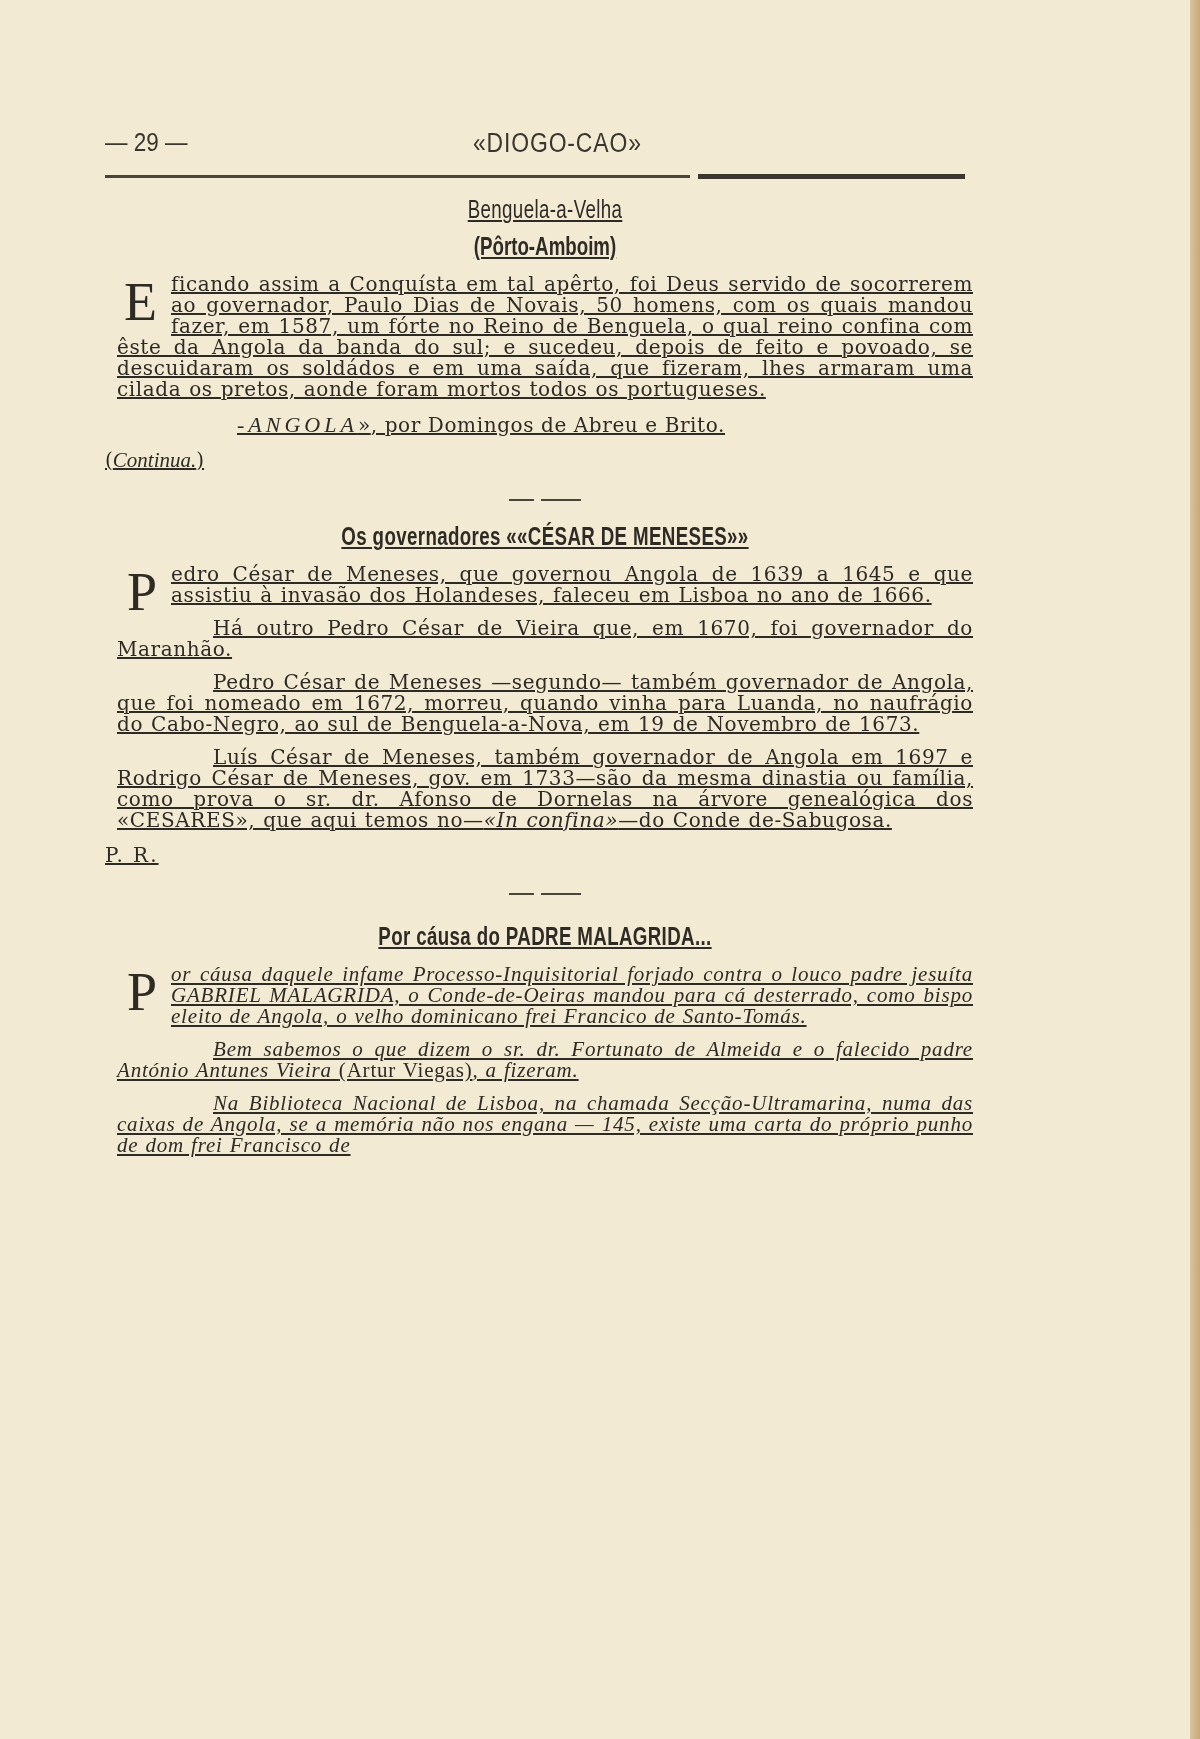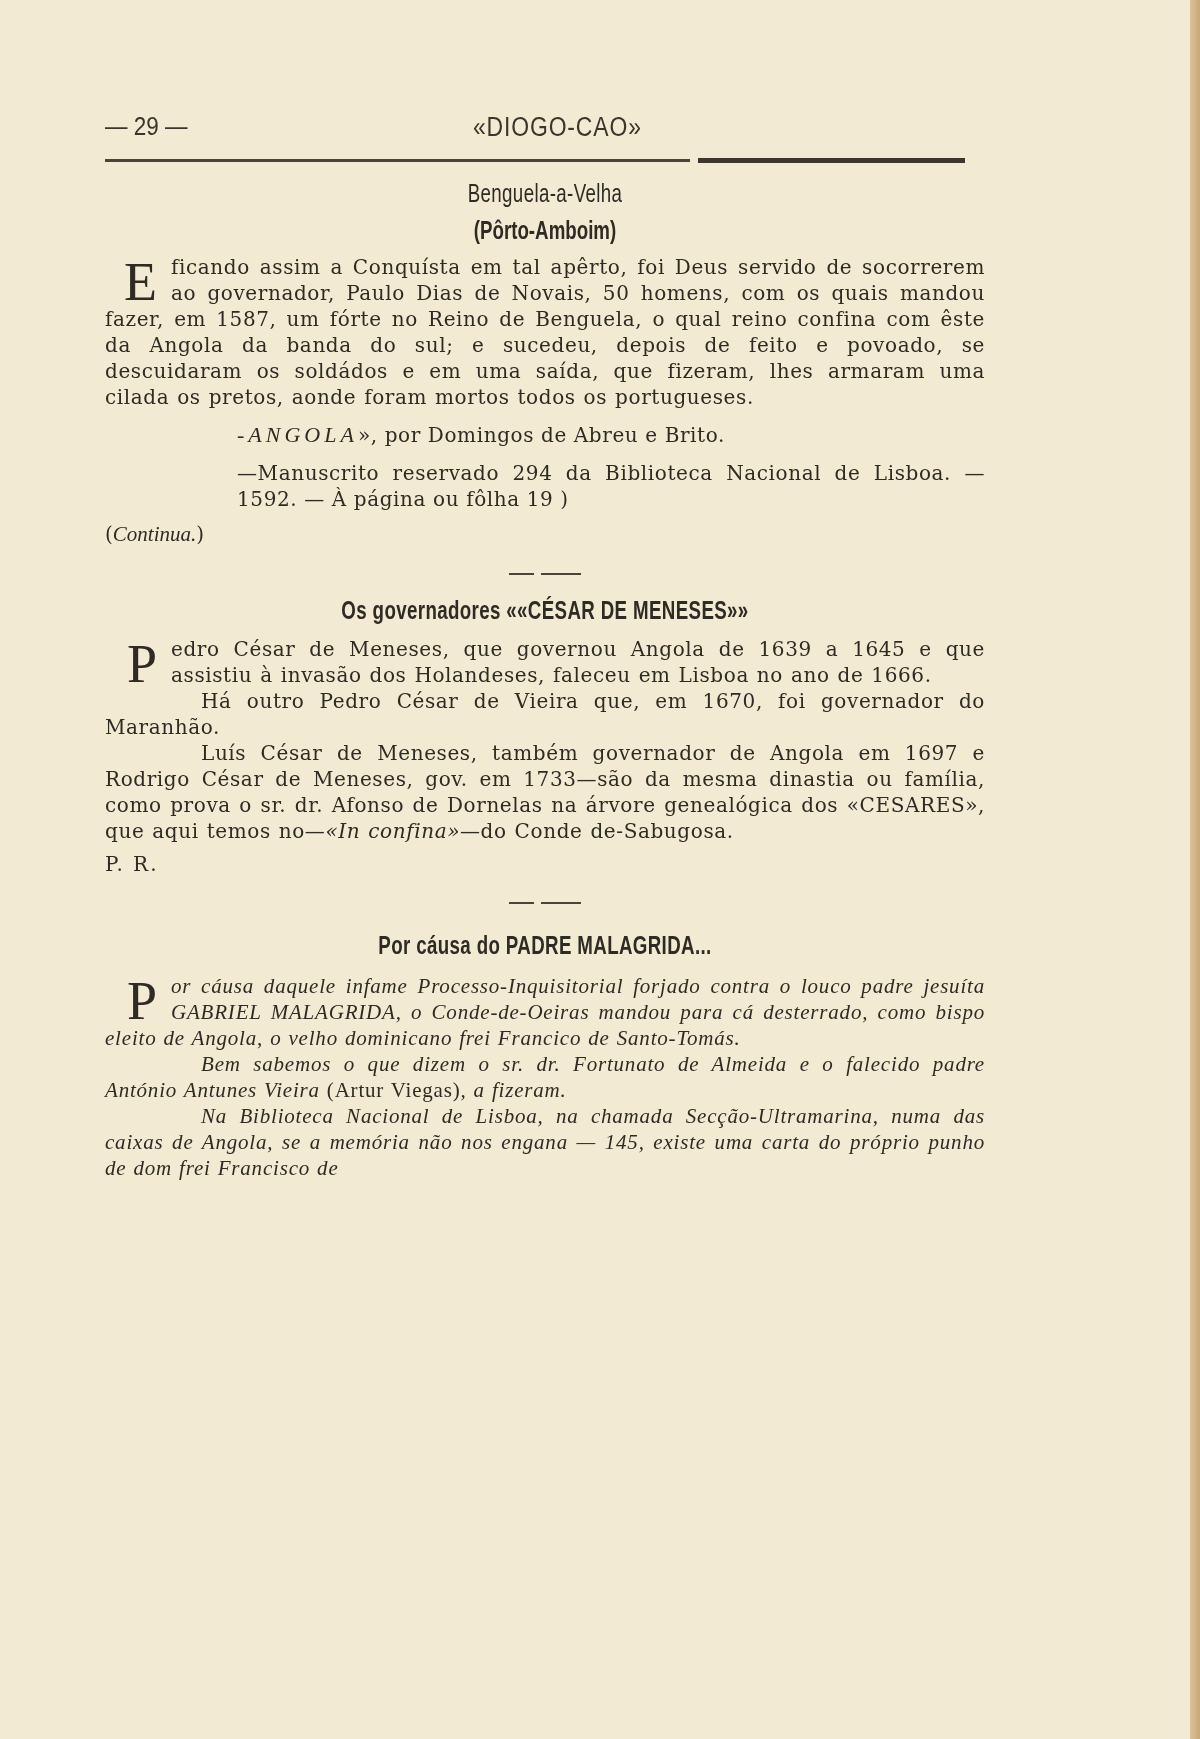--- a/index.html
+++ b/index.html
@@ -19,22 +19,23 @@
       position: absolute;
       top: 0;
       right: 0;
       width: 10px;
       height: 1739px;
       background: linear-gradient(to right, #d9c39a, #c9a975);
     }
     .page {
       position: absolute;
       left: 105px;
-      top: 112px;
+      top: 128px;
       width: 880px;
+      text-decoration: underline;
     }
     
     .running-header {
       position: relative;
       height: 44px;
     }
     .page-number {
       position: absolute;
       left: 0;
       top: 0;
@@ -90,23 +91,23 @@
     .section-subtitle {
       text-align: center;
       font-family: "Liberation Sans", sans-serif;
       font-size: 26px;
       color: #2e2a24;
       margin: 6px 0 0 0;
       transform: scaleX(0.72);
     }
 
     p.body {
-      margin: 0;
-      font-size: 20px;
-      line-height: 26px;
+      margin: 12px;
+      font-size: 20px;
+      line-height: 21px;
       text-align: justify;
       letter-spacing: 0.6px;
       word-spacing: 1px;
     }
     p.body.italic {
       font-style: italic;
       font-family: "Liberation Serif", serif;
       font-size: 21px;
       letter-spacing: 0.8px;
     }
@@ -185,38 +186,38 @@
 
     <div class="dropcap-para" style="margin-top:8px;">
       <span class="dropcap">E</span>
       <p class="body">ficando assim a Conquísta em tal apêrto, foi Deus servido de socorrerem ao governador, Paulo Dias de Novais, 50 homens, com os quais mandou fazer, em 1587, um fórte no Reino de Benguela, o qual reino confina com êste da Angola da banda do sul; e sucedeu, depois de feito e povoado, se descuidaram os soldádos e em uma saída, que fizeram, lhes armaram uma cilada os pretos, aonde foram mortos todos os portugueses.</p>
     </div>
 
     <div class="citation">
       <span class="cont-line">
         <span class="cite-title">-ANGOLA</span><span>»</span><span>, por Domingos de Abreu e Brito.</span>
       </span>
-      <span class="cont-line" style="text-align:justify;">—Manuscrito reservado 294 da Biblioteca Nacional de Lisboa. —1592. — À página ou fôlha 19 )</span>
     </div>
 
     <div class="continua">
       (<i>Continua.</i>)
     </div>
   </section>
 
   <div class="separator"></div>
 
   <section class="sec2">
     <h2 class="section-title bold">Os governadores ««CÉSAR DE MENESES»»</h2>
 
     <div class="dropcap-para" style="margin-top:10px;">
       <span class="dropcap">P</span>
       <p class="body">edro César de Meneses, que governou Angola de 1639 a 1645 e que assistiu à invasão dos Holandeses, faleceu em Lisboa no ano de 1666.</p>
     </div>
     <p class="body indent">Há outro Pedro César de Vieira que, em 1670, foi governador do Maranhão.</p>
+    <p class="body indent">Pedro César de Meneses —segundo— também governador de Angola, que foi nomeado em 1672, morreu, quando vinha para Luanda, no naufrágio do Cabo-Negro, ao sul de Benguela-a-Nova, em 19 de Novembro de 1673.</p>
     <p class="body indent">
       <span>Luís César de Meneses, também governador de Angola em 1697 e Rodrigo César de Meneses, gov. em 1733—são da mesma dinastia ou família, como prova o sr. dr. Afonso de Dornelas na árvore genealógica dos «CESARES», que aqui temos no—</span><i>«In confina»</i><span>—do Conde de-Sabugosa.</span>
     </p>
     <div class="signature">P. R.</div>
   </section>
 
   <div class="separator"></div>
 
   <section class="sec3">
     <h2 class="section-title bold">Por cáusa do PADRE MALAGRIDA...</h2>

